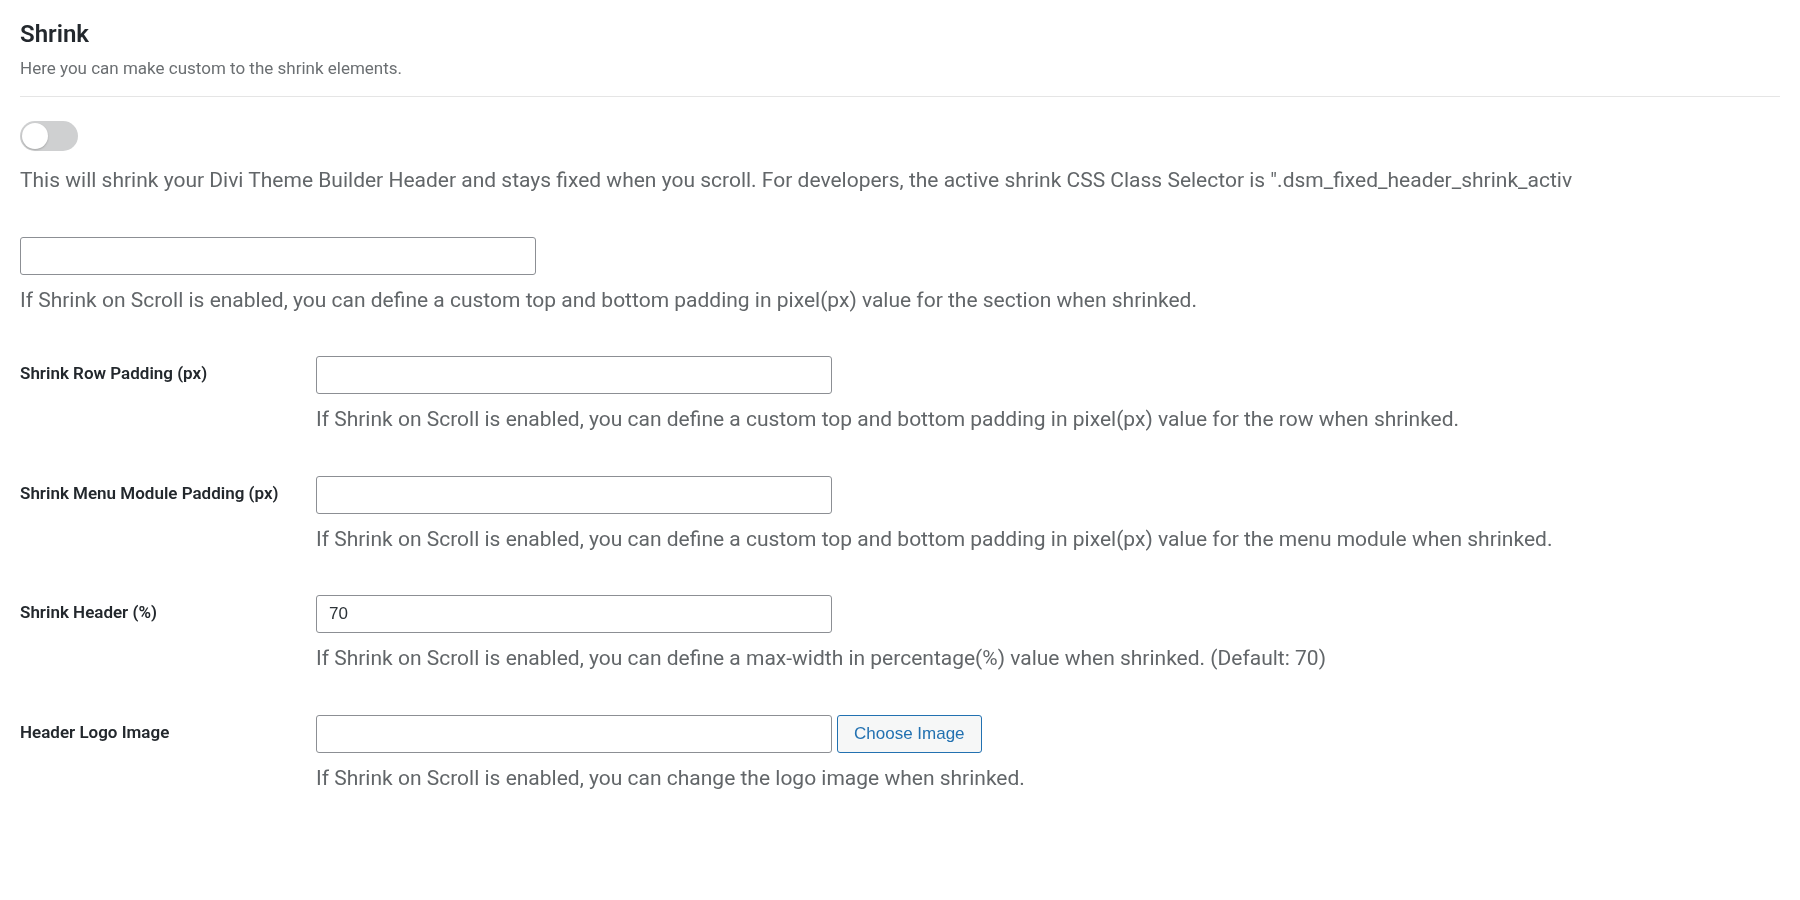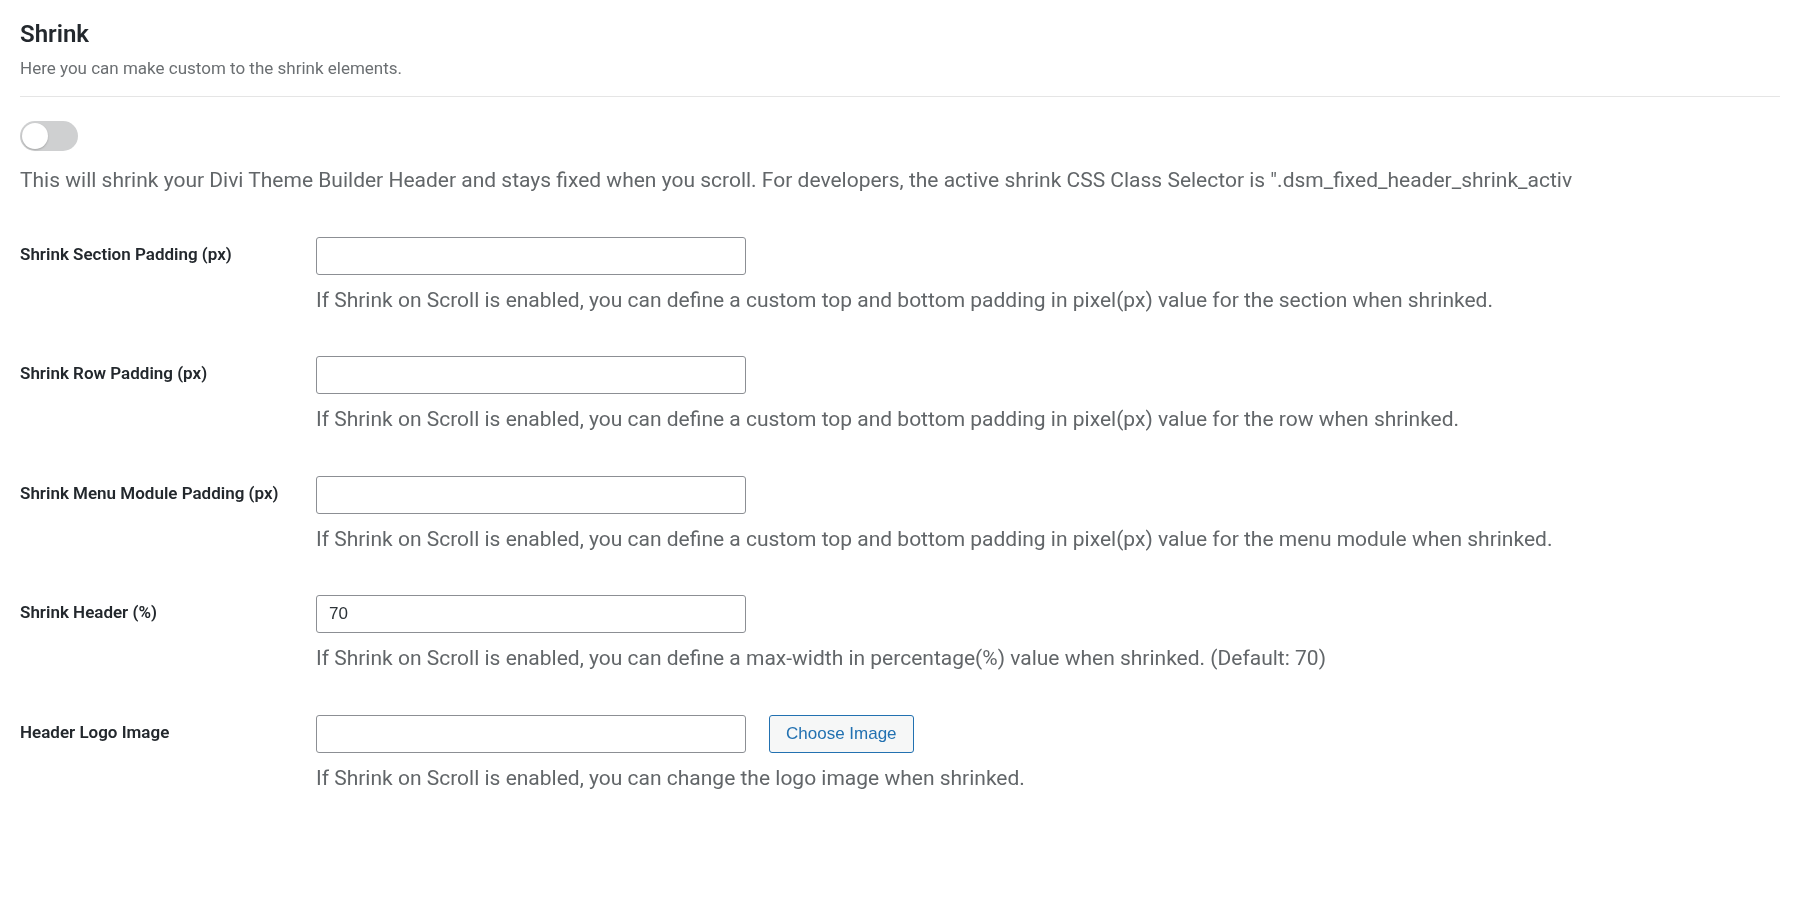--- a/index.html
+++ b/index.html
@@ -35,21 +35,21 @@
       font-size: 17px;
       font-weight: 600;
       color: #23282d;
       padding-top: 7px;
       flex-shrink: 0;
     }
     .form-control {
       flex: 1;
     }
     .text-input {
-      width: 430px;
+      width: 516px;
       height: 38px;
       padding: 6px 12px;
       font-size: 17px;
       border: 1px solid #8c8f94;
       border-radius: 3px;
       background: #ffffff;
       color: #2c3338;
     }
     .help-text {
       font-size: 21px;
@@ -76,21 +76,21 @@
       left: 2px;
       width: 26px;
       height: 26px;
       background: #ffffff;
       border-radius: 50%;
       box-shadow: 0 1px 2px rgba(0,0,0,0.2);
     }
     .inline-row {
       display: flex;
       align-items: center;
-      gap: 23px;
+      gap: 5px;
     }
     .btn-secondary {
       height: 38px;
       padding: 0 16px;
       font-size: 17px;
       color: #2271b1;
       background: #f6f7f7;
       border: 1px solid #2271b1;
       border-radius: 3px;
       cursor: pointer;
@@ -107,21 +107,20 @@
   <div class="form-control">
     <div class="toggle-wrap">
       <div class="toggle-track"></div>
       <div class="toggle-knob"></div>
     </div>
     <p class="help-text">This will shrink your Divi Theme Builder Header and stays fixed when you scroll. For developers, the active shrink CSS Class Selector is ".dsm_fixed_header_shrink_activ</p>
   </div>
 </div>
 
 <div class="form-row">
-  <div class="form-label">Shrink Section Padding (px)</div>
   <div class="form-control">
     <input type="text" class="text-input" value="" style="">
     <p class="help-text">If Shrink on Scroll is enabled, you can define a custom top and bottom padding in pixel(px) value for the section when shrinked.</p>
   </div>
 </div>
 
 <div class="form-row">
   <div class="form-label">Shrink Row Padding (px)</div>
   <div class="form-control">
     <input type="text" class="text-input" value="" style="">

